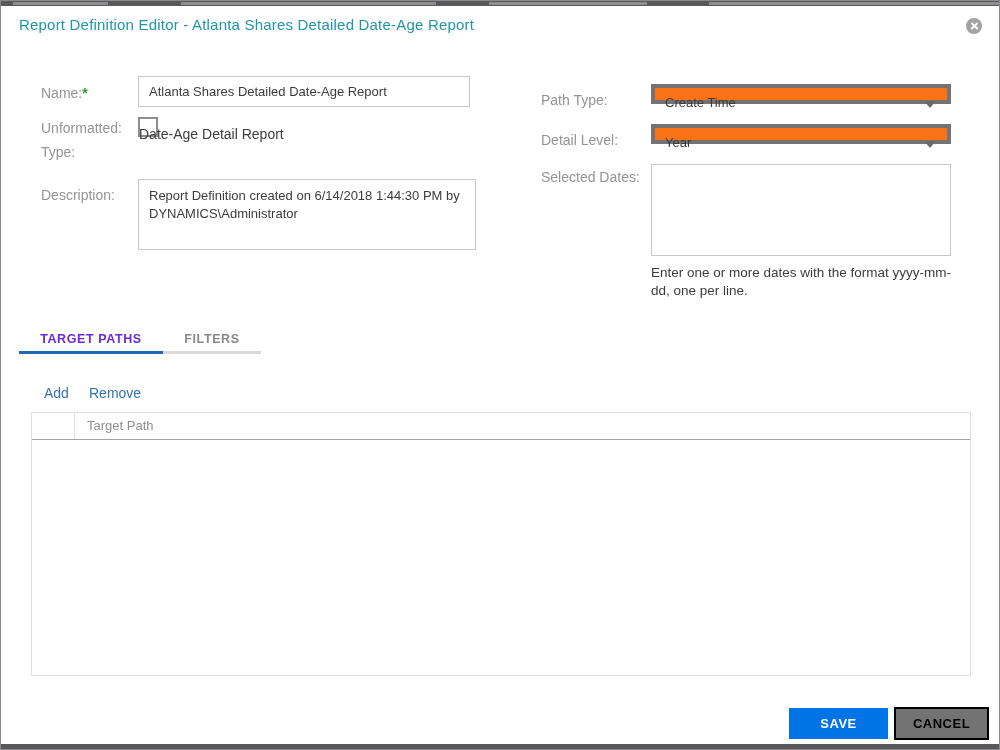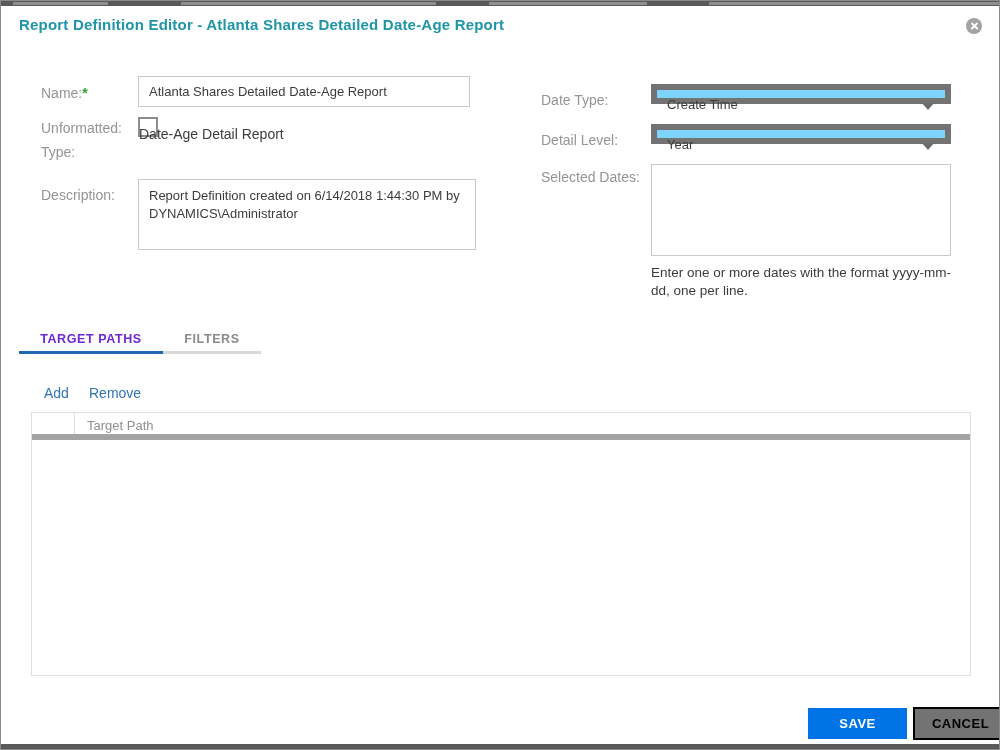--- a/index.html
+++ b/index.html
@@ -6,54 +6,54 @@
   html,body { width:1000px; height:750px; background:#fff; }
   body { font-family:"Liberation Sans", sans-serif; color:#3c3c3c; }
 
   .screen { position:relative; width:1000px; height:750px; border:1px solid #8a8a8a; background:#fff; overflow:hidden; }
 
   
   .page-edge-top { position:absolute; left:0; top:0; width:998px; height:5px; background:#59595b; }
   .page-edge-top span { position:absolute; top:1px; height:3px; background:#8f8f91; display:block; }
   .page-edge-bottom { position:absolute; left:0; bottom:0; width:998px; height:5px; background:#59595b; }
 
-  .dialog-title { position:absolute; left:18px; top:15px; font-size:15px; font-weight:bold; color:#1f95a8; letter-spacing:.2px; }
+  .dialog-title { position:absolute; left:18px; top:15px; font-size:15px; font-weight:normal; color:#1f95a8; letter-spacing:.2px; }
 
   .close-btn { position:absolute; right:17px; top:17px; width:16px; height:16px; border-radius:50%; background:#a3a3a3; cursor:pointer; }
   .close-btn::before, .close-btn::after { content:""; position:absolute; left:3.5px; top:7px; width:9px; height:2.4px; background:#fff; border-radius:1px; }
   .close-btn::before { transform:rotate(45deg); }
   .close-btn::after  { transform:rotate(-45deg); }
 
   .lbl { position:absolute; font-size:14px; color:#949494; }
   .req { color:#2da02d; font-weight:bold; }
   .val { position:absolute; font-size:14px; color:#3c3c3c; }
 
   .txt-input { position:absolute; border:1px solid #c8c8c8; background:#fff; font-family:"Liberation Sans", sans-serif; font-size:13px; color:#3c3c3c; padding:0 10px; outline:none; }
   textarea.txt-input { padding:7px 10px; resize:none; line-height:1.35; overflow:hidden; }
 
   .checkbox { position:absolute; left:137px; top:116px; width:20px; height:20px; border:2px solid #8d8d8d; background:#fff; cursor:pointer; }
 
-  .select { position:absolute; width:300px; height:20px; border:6px solid #737373; background:#7dd3fc; font-size:13px; color:#3c3c3c; line-height:29px; padding:0 28px 0 10px; cursor:pointer; }
+  .select { position:absolute; width:300px; height:20px; border:4px solid #737373; background:#f97316; font-size:13px; color:#3c3c3c; line-height:29px; padding:0 28px 0 10px; cursor:pointer; }
   .select .caret { position:absolute; right:11px; top:13px; width:0; height:0; border-left:6px solid transparent; border-right:6px solid transparent; border-top:7px solid #6b6b6b; }
 
   .hint { position:absolute; left:650px; top:263px; width:306px; font-size:13.5px; color:#3c3c3c; line-height:1.35; }
 
   .tabbar { position:absolute; left:18px; top:324px; display:flex; }
   .tab { height:29px; text-align:center; font-size:12.5px; font-weight:bold; letter-spacing:.6px; color:#8a8a8a; border-bottom:3px solid #d9d9d9; padding-top:7px; cursor:pointer; }
   .tab.active { color:#6d28d9; border-bottom-color:#2068b4; }
   .tab1 { width:144px; } .tab2 { width:228px; } .tab3 { width:98px; }
 
   .link { position:absolute; top:384px; font-size:14px; color:#3072b4; cursor:pointer; }
 
   .tp-table { position:absolute; left:30px; top:411px; width:940px; height:264px; border:1px solid #e0e0e0; background:#fff; }
-  .tp-header { display:flex; height:27px; border-bottom:6px solid #a3a3a3; }
+  .tp-header { display:flex; height:27px; border-bottom:1px solid #a3a3a3; }
   .tp-col0 { width:43px; border-right:1px solid #e0e0e0; }
   .tp-col1 { flex:1; font-size:13px; color:#8f8f8f; line-height:26px; padding-left:12px; }
 
-  .btn { position:absolute; font-size:13px; font-weight:bold; letter-spacing:.5px; text-align:center; cursor:pointer;margin-left:19px; }
+  .btn { position:absolute; font-size:13px; font-weight:bold; letter-spacing:.5px; text-align:center; cursor:pointer; }
   .btn-save { left:788px; top:707px; width:99px; height:31px; background:#0073e7; color:#fff; line-height:31px; border:none; }
   .btn-cancel { left:893px; top:706px; width:95px; height:33px; background:#737373; color:#000; line-height:29px; border:2px solid #000; }
 </style>
 </head>
 <body>
 
 <div class="screen">
 
   <div class="page-edge-top">
     <span style="left:12px;width:95px;"></span>
@@ -70,21 +70,21 @@
 
   <div class="lbl" style="left:40px;top:119px;">Unformatted:</div>
   <div class="checkbox"></div>
 
   <div class="lbl" style="left:40px;top:143px;">Type:</div>
   <div class="val" style="left:138px;top:125px;">Date-Age Detail Report</div>
 
   <div class="lbl" style="left:40px;top:186px;">Description:</div>
   <textarea class="txt-input" style="left: 137px; top: 178px; width: 338px; height: 71px;">Report Definition created on 6/14/2018 1:44:30 PM by DYNAMICS\Administrator</textarea>
 
-  <div class="lbl" style="left:540px;top:91px;">Date Type:</div>
+  <div class="lbl" style="left:540px;top:91px;">Path Type:</div>
   <div class="select" style="left:650px;top:83px;">
     <span>Create Time</span>
     <span class="caret"></span>
   </div>
 
   <div class="lbl" style="left:540px;top:131px;">Detail Level:</div>
   <div class="select" style="left:650px;top:123px;">
     <span>Year</span>
     <span class="caret"></span>
   </div>

